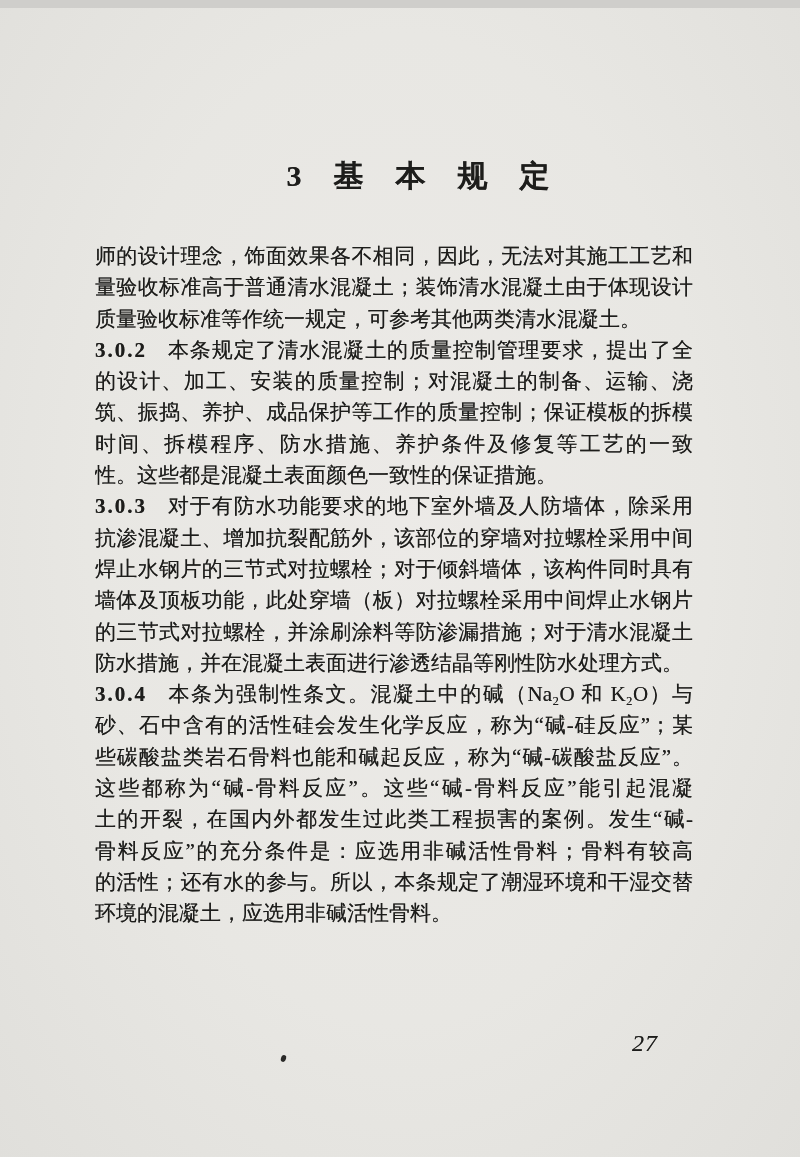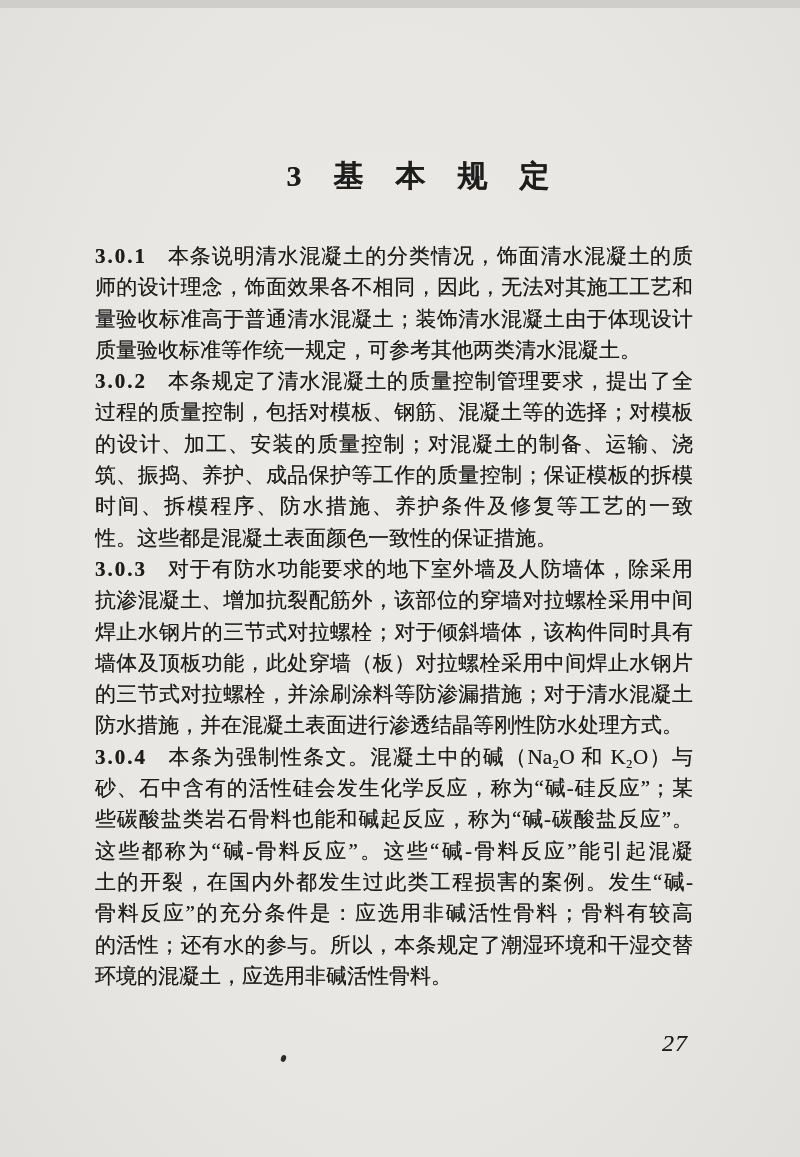--- a/index.html
+++ b/index.html
@@ -49,21 +49,21 @@
     text-align-last: left;
   }
   .sec-num {
     font-weight: bold;
     letter-spacing: 2px;
     margin-right: 20px;
   }
   .page-number {
     position: absolute;
     top: 1022px;
-    left: 662px;
+    left: 632px;
     font-size: 24px;
     font-style: italic;
     letter-spacing: 1px;
     text-shadow: 0 0 0.5px rgba(25,25,25,0.7);
   }
   .speck {
     position: absolute;
     top: 1047px;
     left: 281px;
     width: 5px;
@@ -76,26 +76,24 @@
 </head>
 <body>
 
 <div class="page">
 
   <h1 class="chapter-title">
     <span class="title-num">3</span><span class="title-text">基本规定</span>
   </h1>
 
   <main class="doc-body" id="doc-body">
-      <div class="text-line"><span class="sec-num">3.0.1</span><span>本条说明清水混凝土的分类情况，饰面清水混凝土的质</span></div>
       <div class="text-line">师的设计理念，饰面效果各不相同，因此，无法对其施工工艺和</div>
       <div class="text-line">量验收标准高于普通清水混凝土；装饰清水混凝土由于体现设计</div>
       <div class="text-line last-line">质量验收标准等作统一规定，可参考其他两类清水混凝土。</div>
       <div class="text-line"><span class="sec-num">3.0.2</span><span>本条规定了清水混凝土的质量控制管理要求，提出了全</span></div>
-      <div class="text-line">过程的质量控制，包括对模板、钢筋、混凝土等的选择；对模板</div>
       <div class="text-line">的设计、加工、安装的质量控制；对混凝土的制备、运输、浇</div>
       <div class="text-line">筑、振捣、养护、成品保护等工作的质量控制；保证模板的拆模</div>
       <div class="text-line">时间、拆模程序、防水措施、养护条件及修复等工艺的一致</div>
       <div class="text-line last-line">性。这些都是混凝土表面颜色一致性的保证措施。</div>
       <div class="text-line"><span class="sec-num">3.0.3</span><span>对于有防水功能要求的地下室外墙及人防墙体，除采用</span></div>
       <div class="text-line">抗渗混凝土、增加抗裂配筋外，该部位的穿墙对拉螺栓采用中间</div>
       <div class="text-line">焊止水钢片的三节式对拉螺栓；对于倾斜墙体，该构件同时具有</div>
       <div class="text-line">墙体及顶板功能，此处穿墙（板）对拉螺栓采用中间焊止水钢片</div>
       <div class="text-line">的三节式对拉螺栓，并涂刷涂料等防渗漏措施；对于清水混凝土</div>
       <div class="text-line last-line">防水措施，并在混凝土表面进行渗透结晶等刚性防水处理方式。</div>

